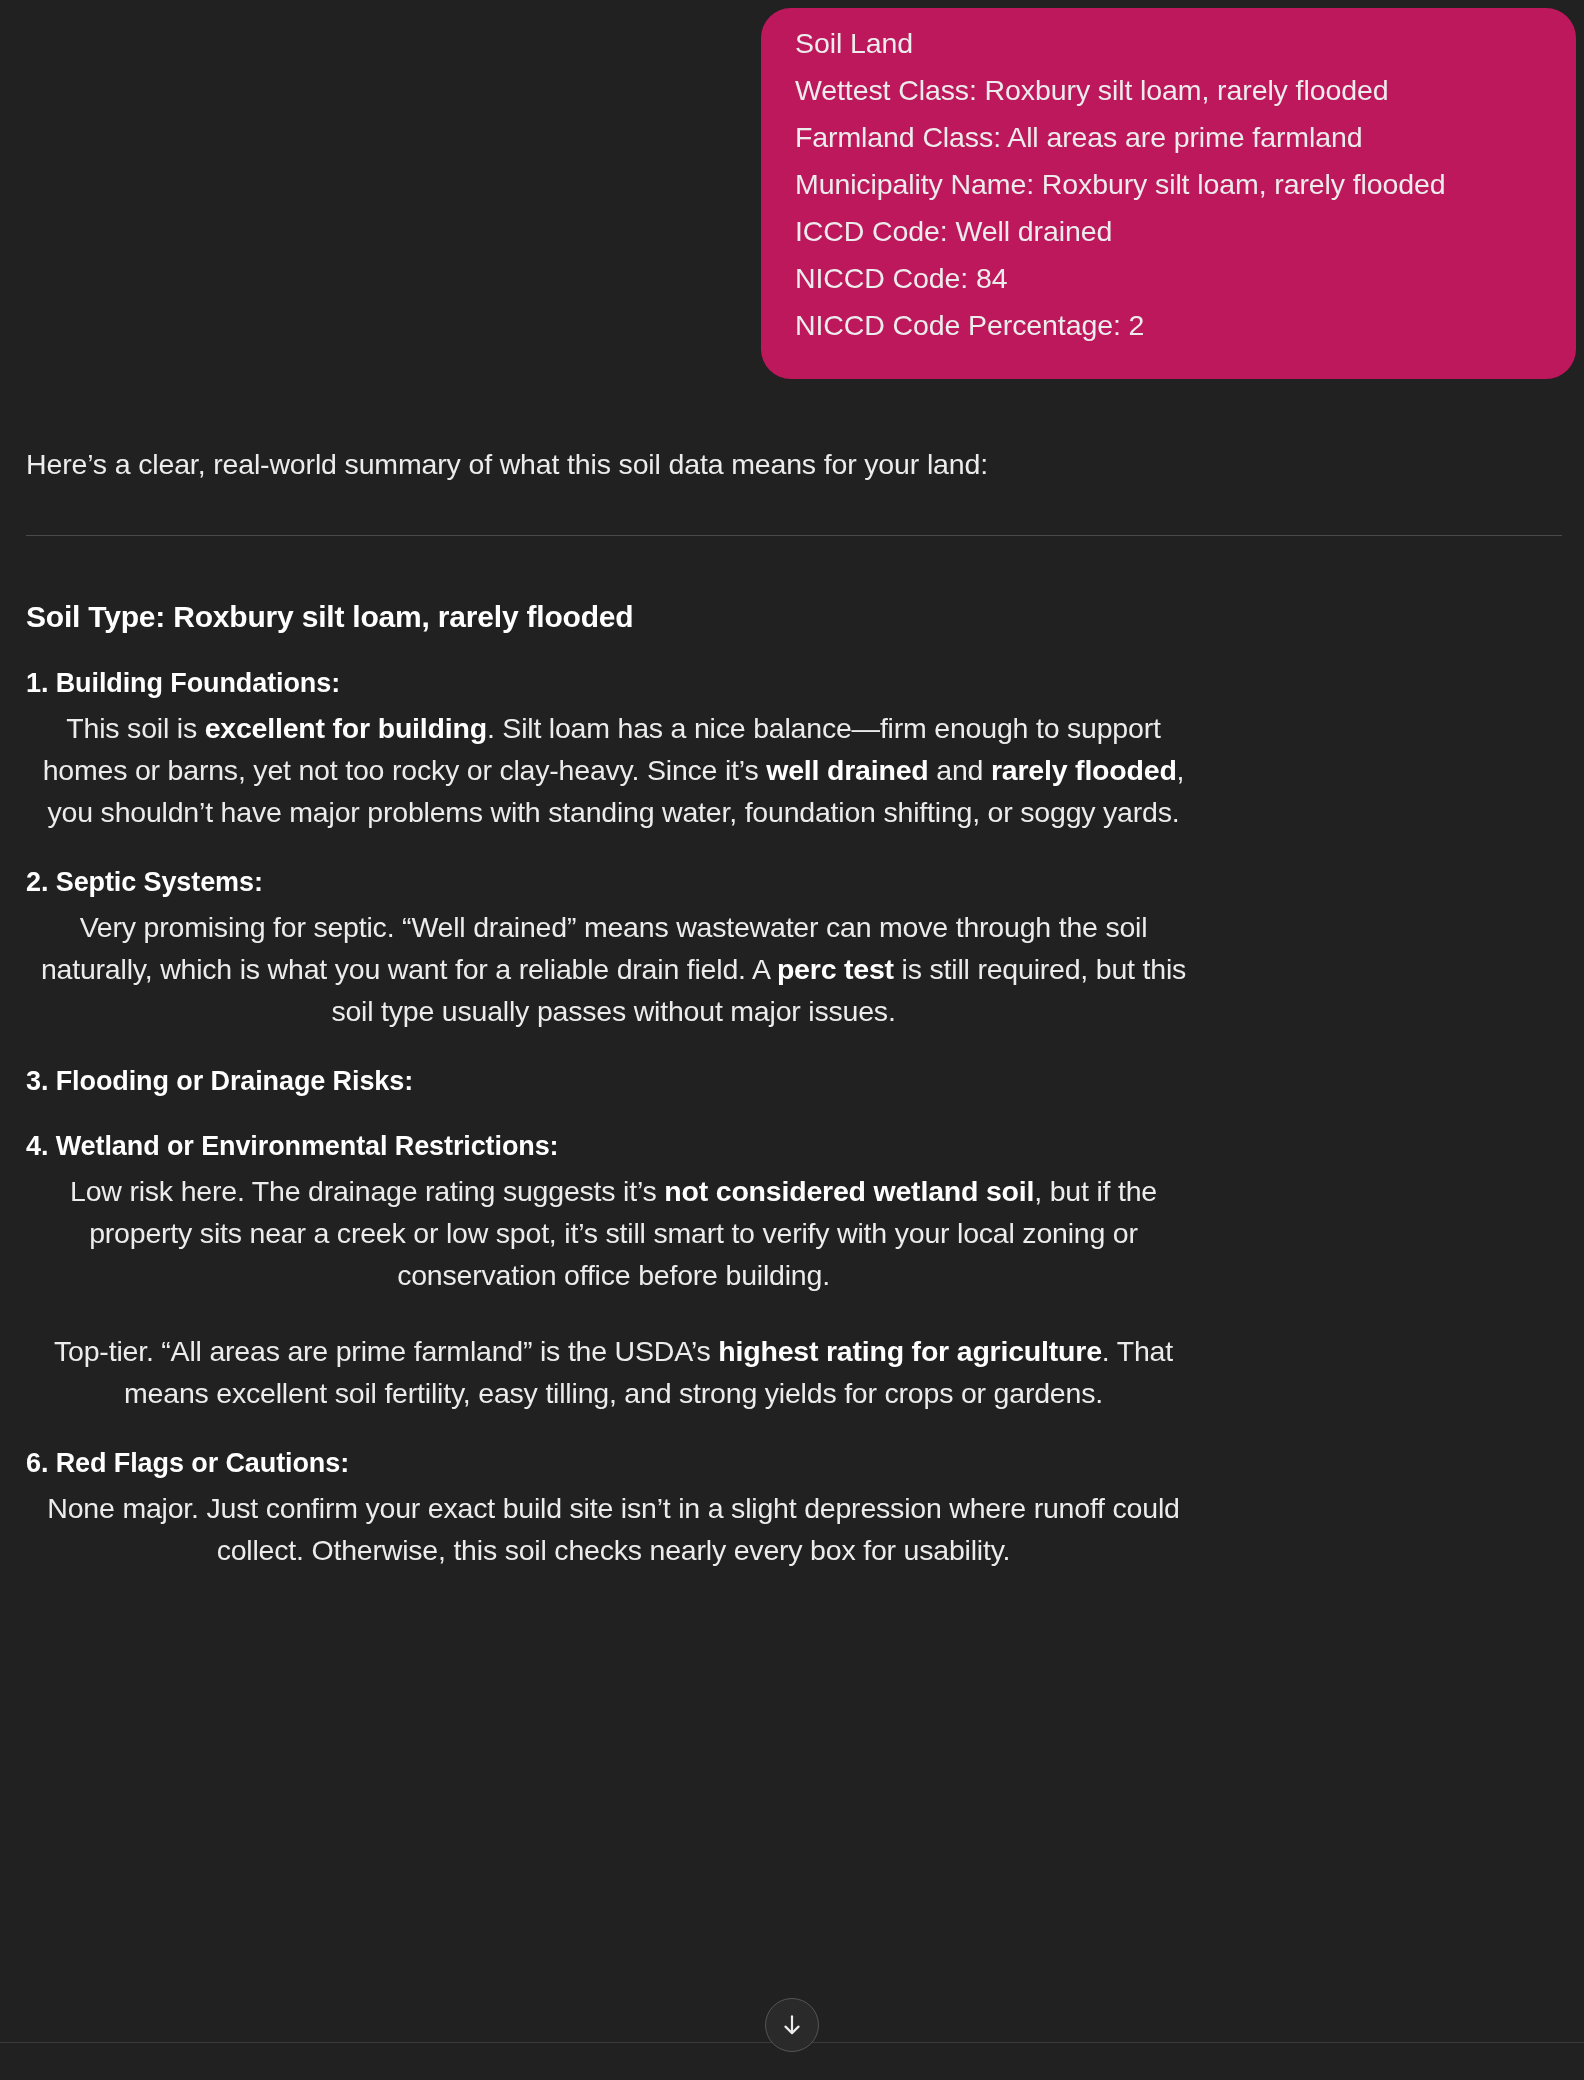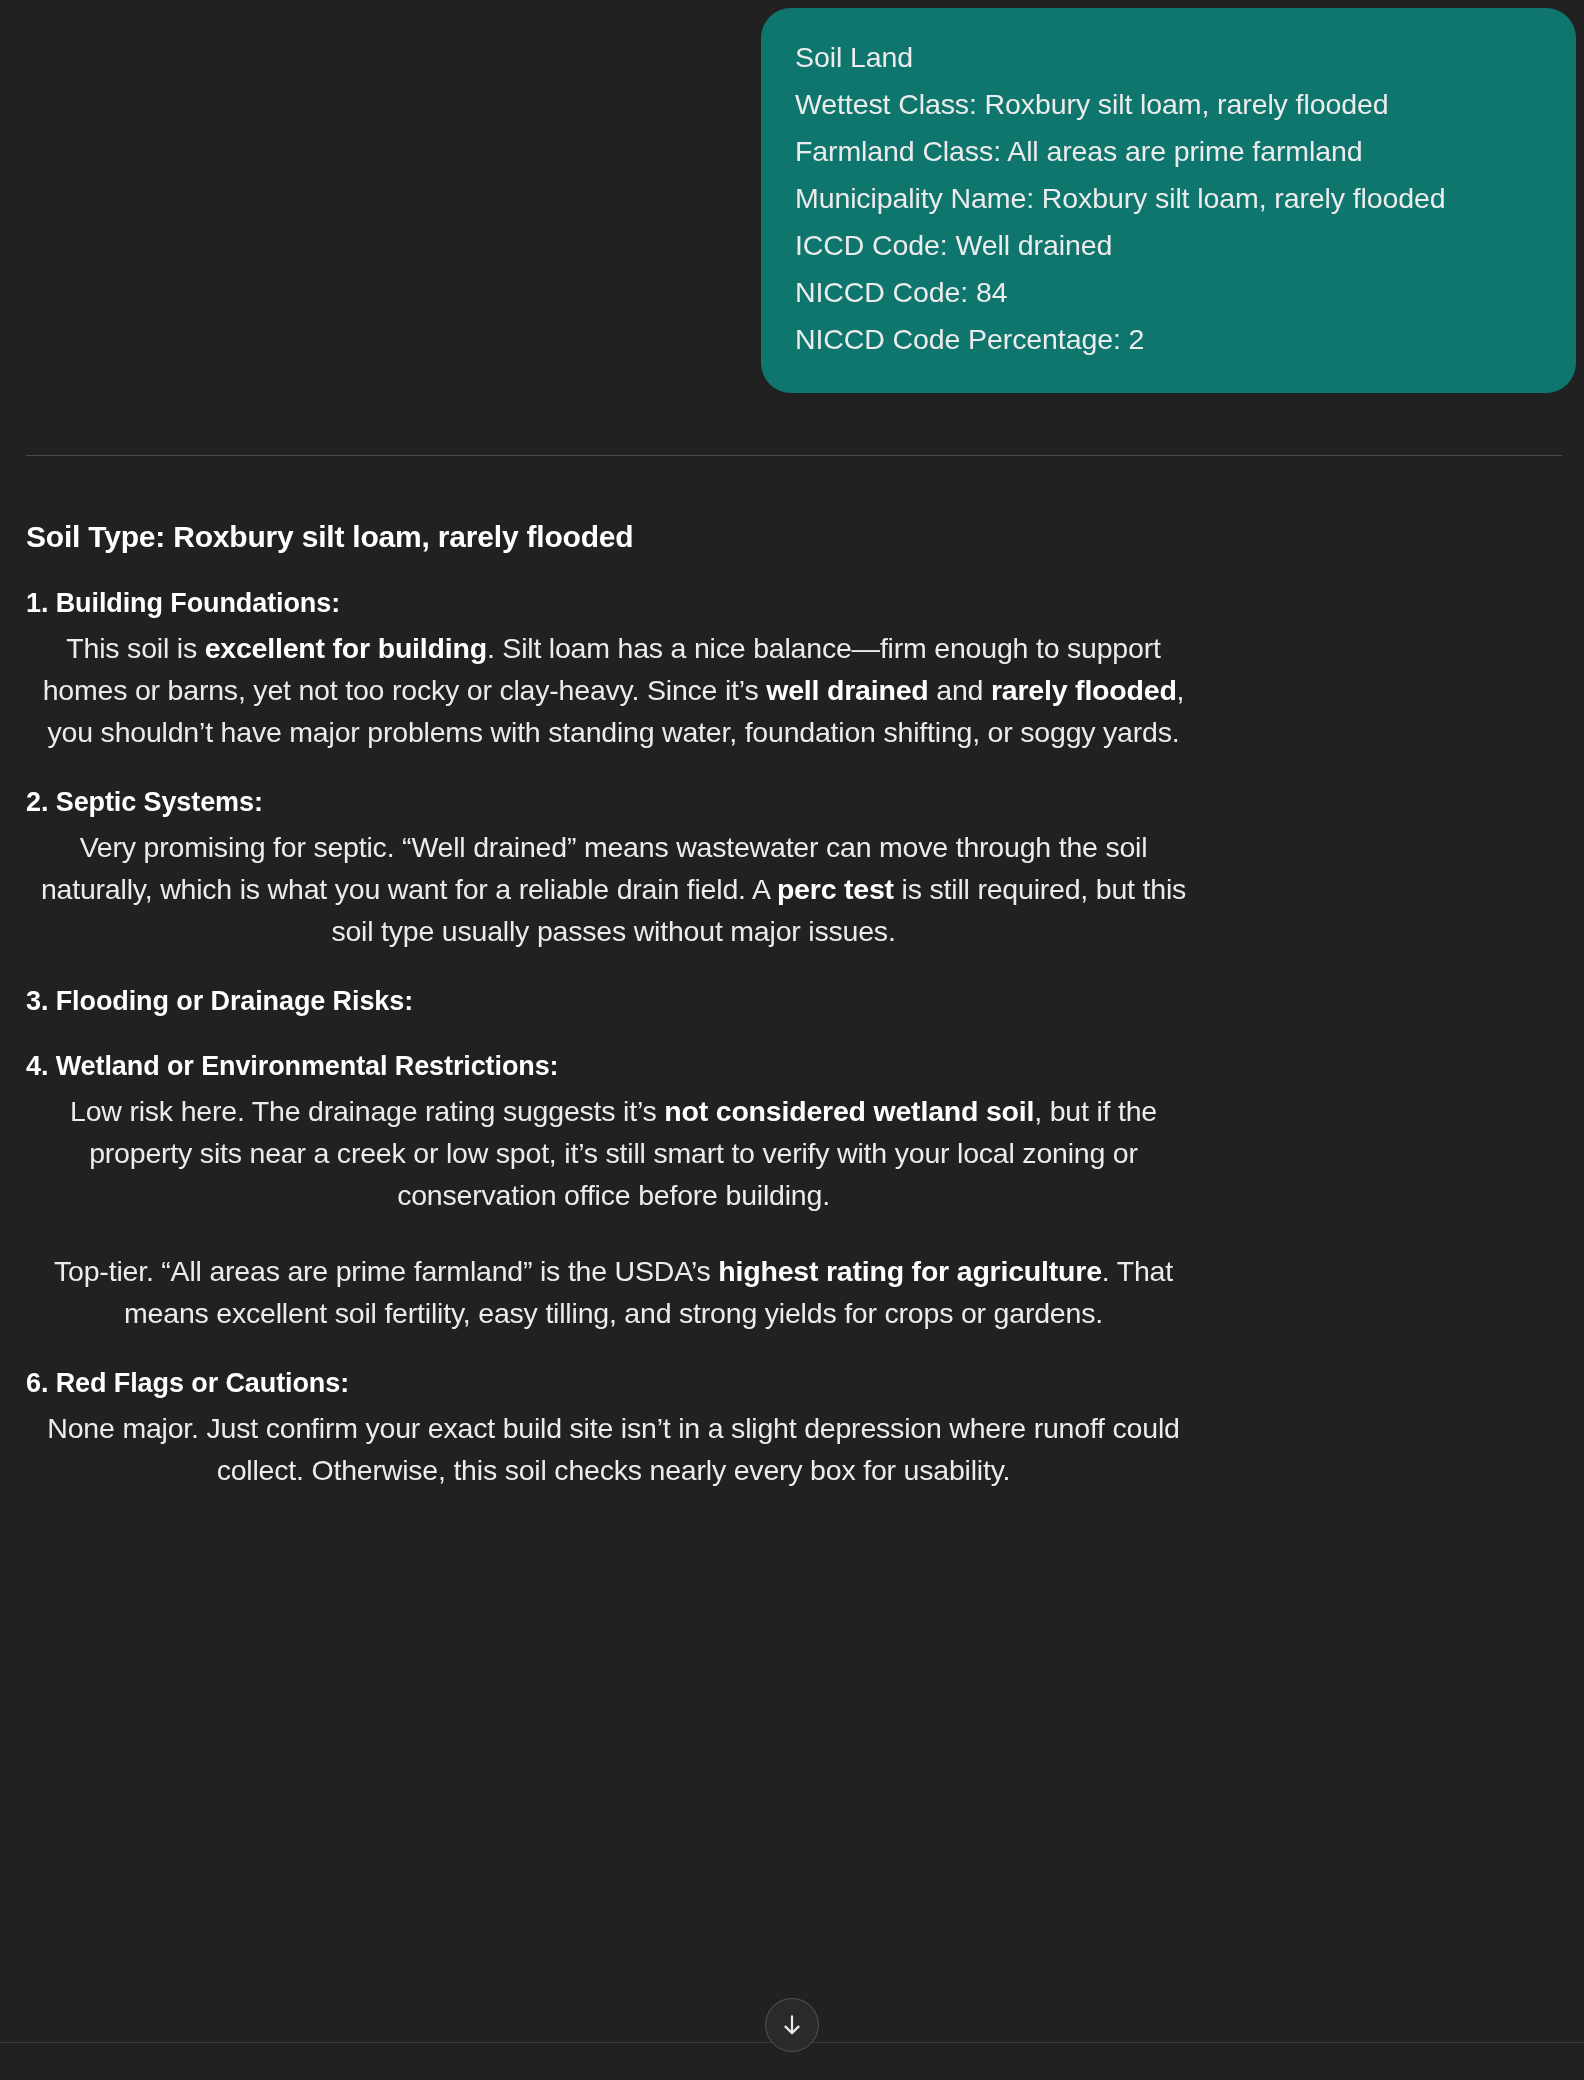--- a/index.html
+++ b/index.html
@@ -18,23 +18,23 @@
     -webkit-font-smoothing: antialiased;
   }
 
   
   .bubble-row {
     display: flex;
     justify-content: flex-end;
     padding: 8px 8px 0 0;
   }
   .bubble {
-    background: #0f766e;
+    background: #be185d;
     border-radius: 30px;
-    padding: 26px 34px 30px 34px;
+    padding: 12px 34px 30px 34px;
     max-width: 820px;
     width: 815px;
   }
   .bubble-line {
     font-size: 28.5px;
     line-height: 47px;
     color: #ececec;
     white-space: nowrap;
     letter-spacing: -0.1px;
   }
@@ -122,20 +122,21 @@
     <div class="bubble-line">Farmland Class: All areas are prime farmland</div>
     <div class="bubble-line">Municipality Name: Roxbury silt loam, rarely flooded</div>
     <div class="bubble-line">ICCD Code: Well drained</div>
     <div class="bubble-line">NICCD Code: 84</div>
     <div class="bubble-line">NICCD Code Percentage: 2</div>
   </div>
 </div>
 
 <div class="answer">
 
+  <div class="intro">Here’s a clear, real-world summary of what this soil data means for your land:</div>
 
   <div class="divider"></div>
 
   <div class="soil-type-heading">Soil Type: Roxbury silt loam, rarely flooded</div>
 
   <div class="section">
     <div class="section-title">1. Building Foundations:</div>
     <div class="section-body">This soil is <b>excellent for building</b>. Silt loam has a nice balance—firm enough to support homes or barns, yet not too rocky or clay-heavy. Since it’s <b>well drained</b> and <b>rarely flooded</b>, you shouldn’t have major problems with standing water, foundation shifting, or soggy yards.</div>
   </div>
 

